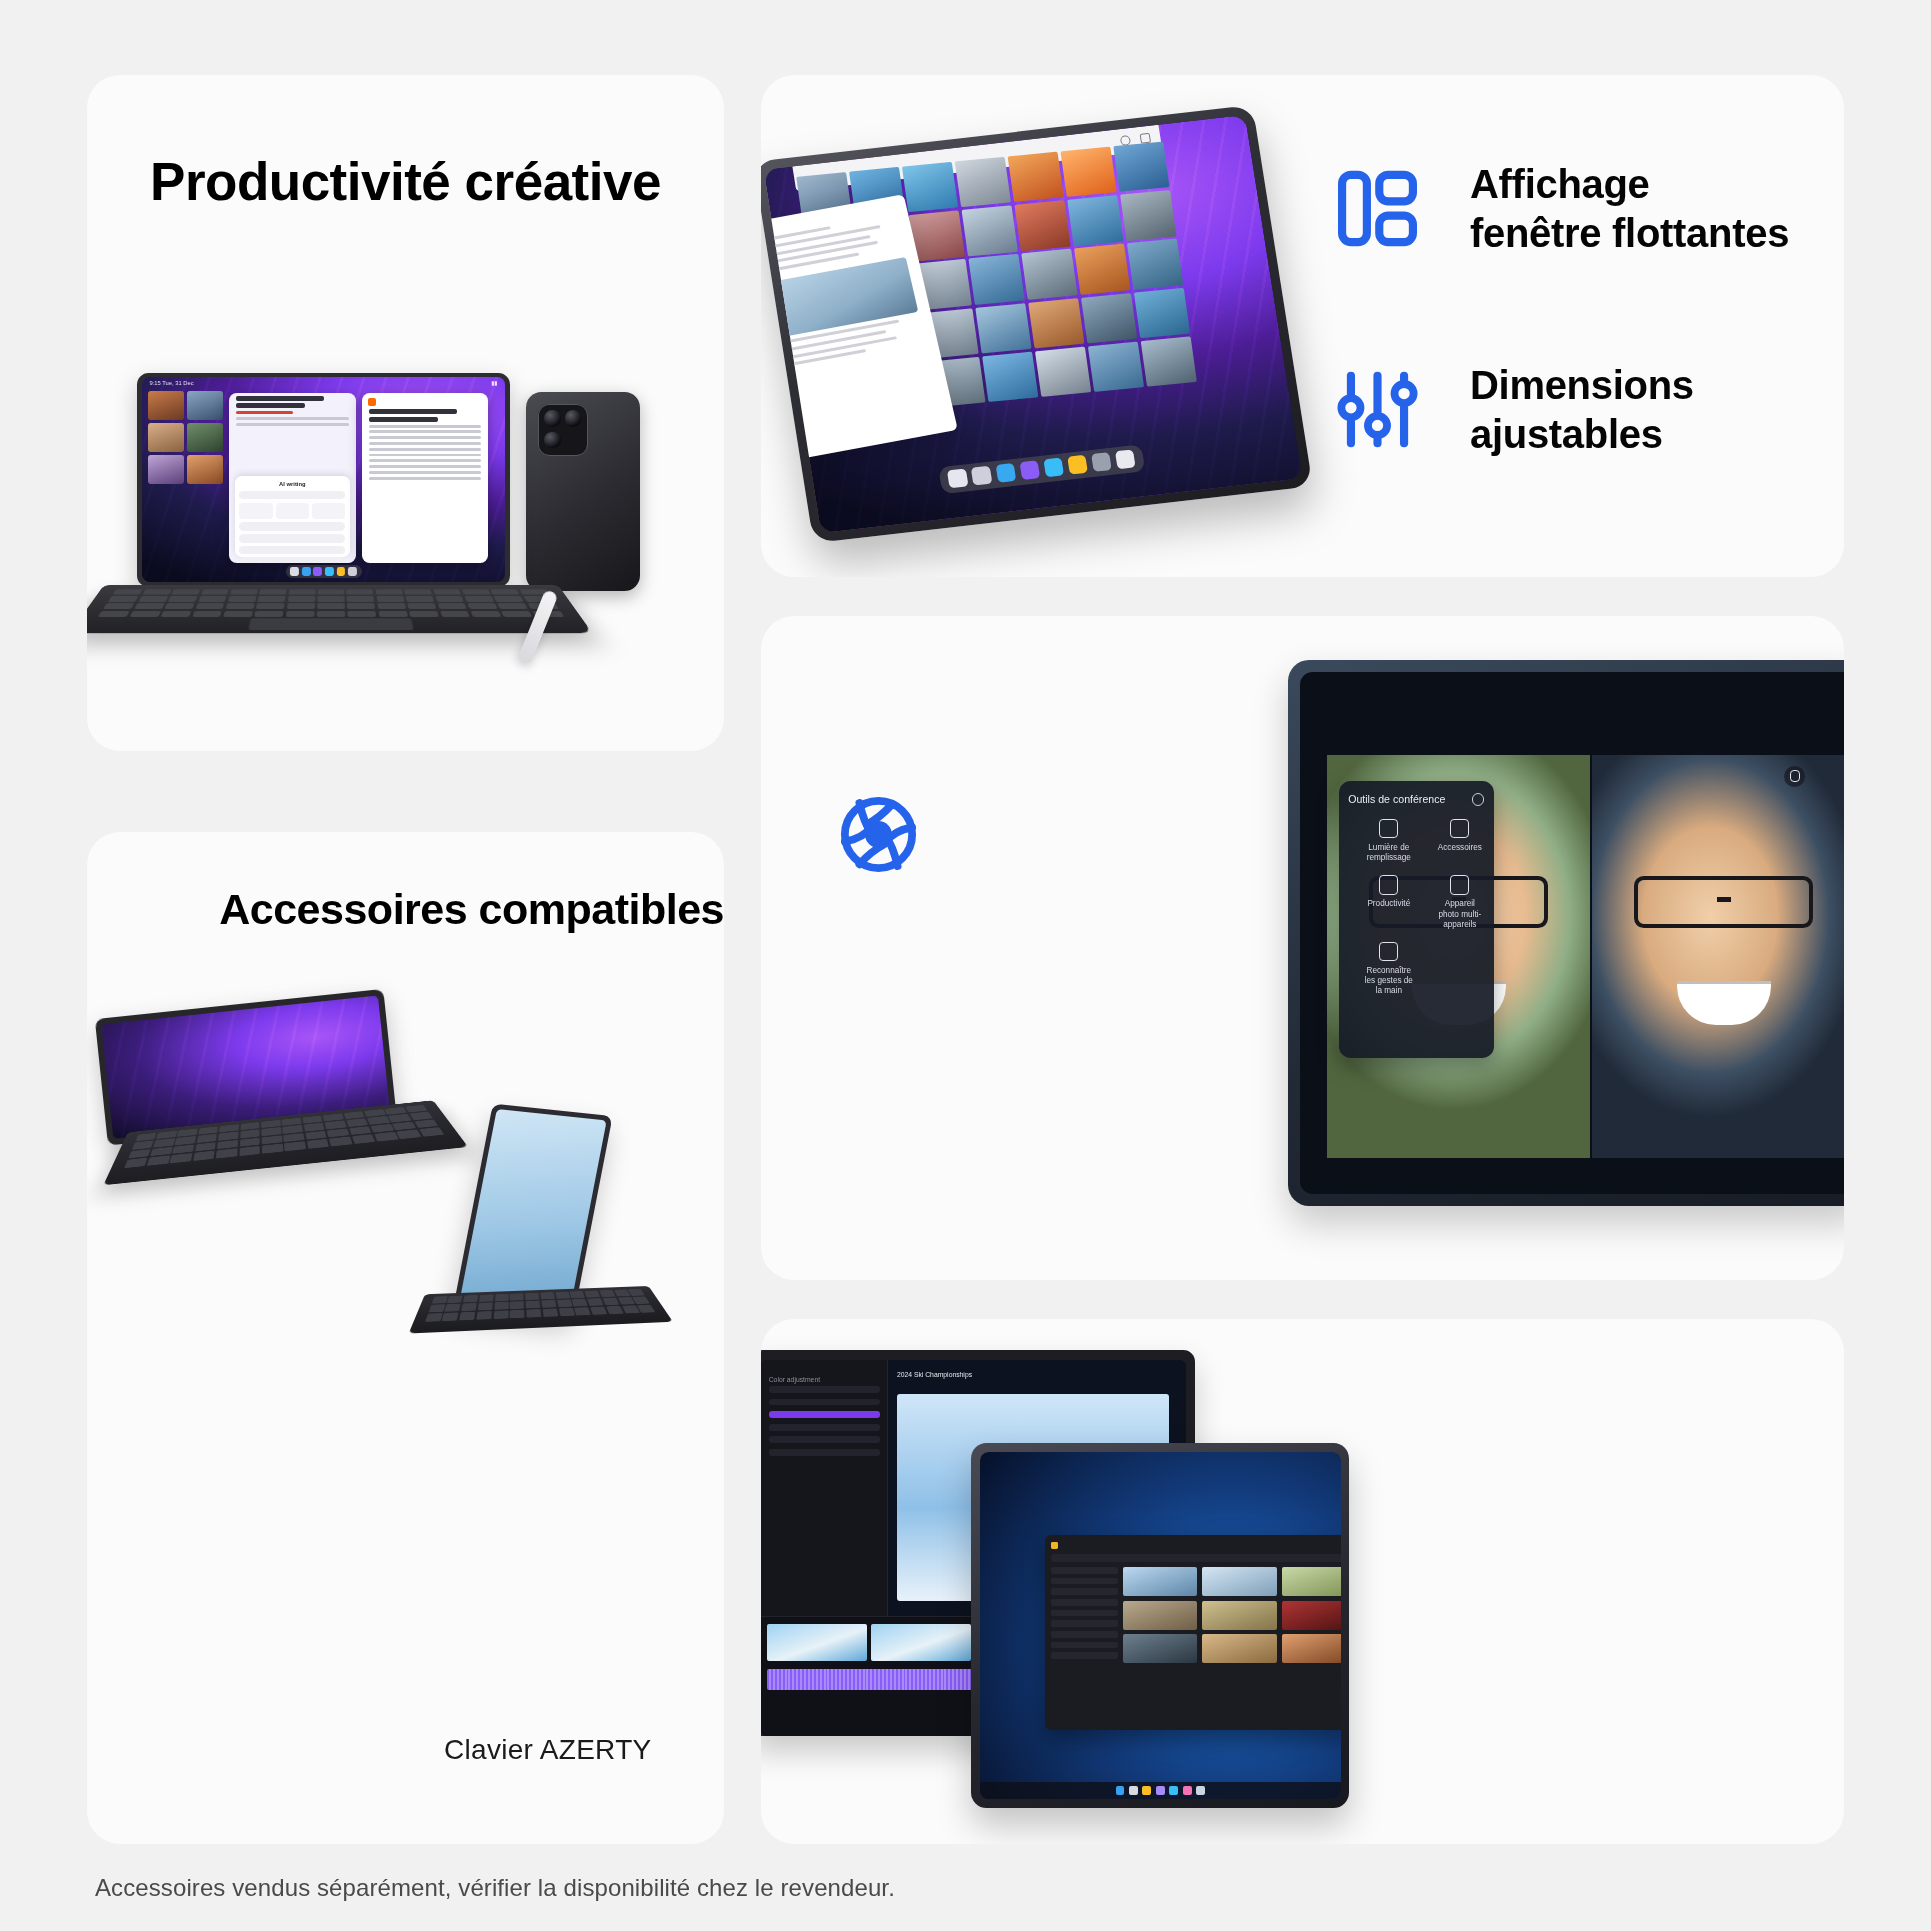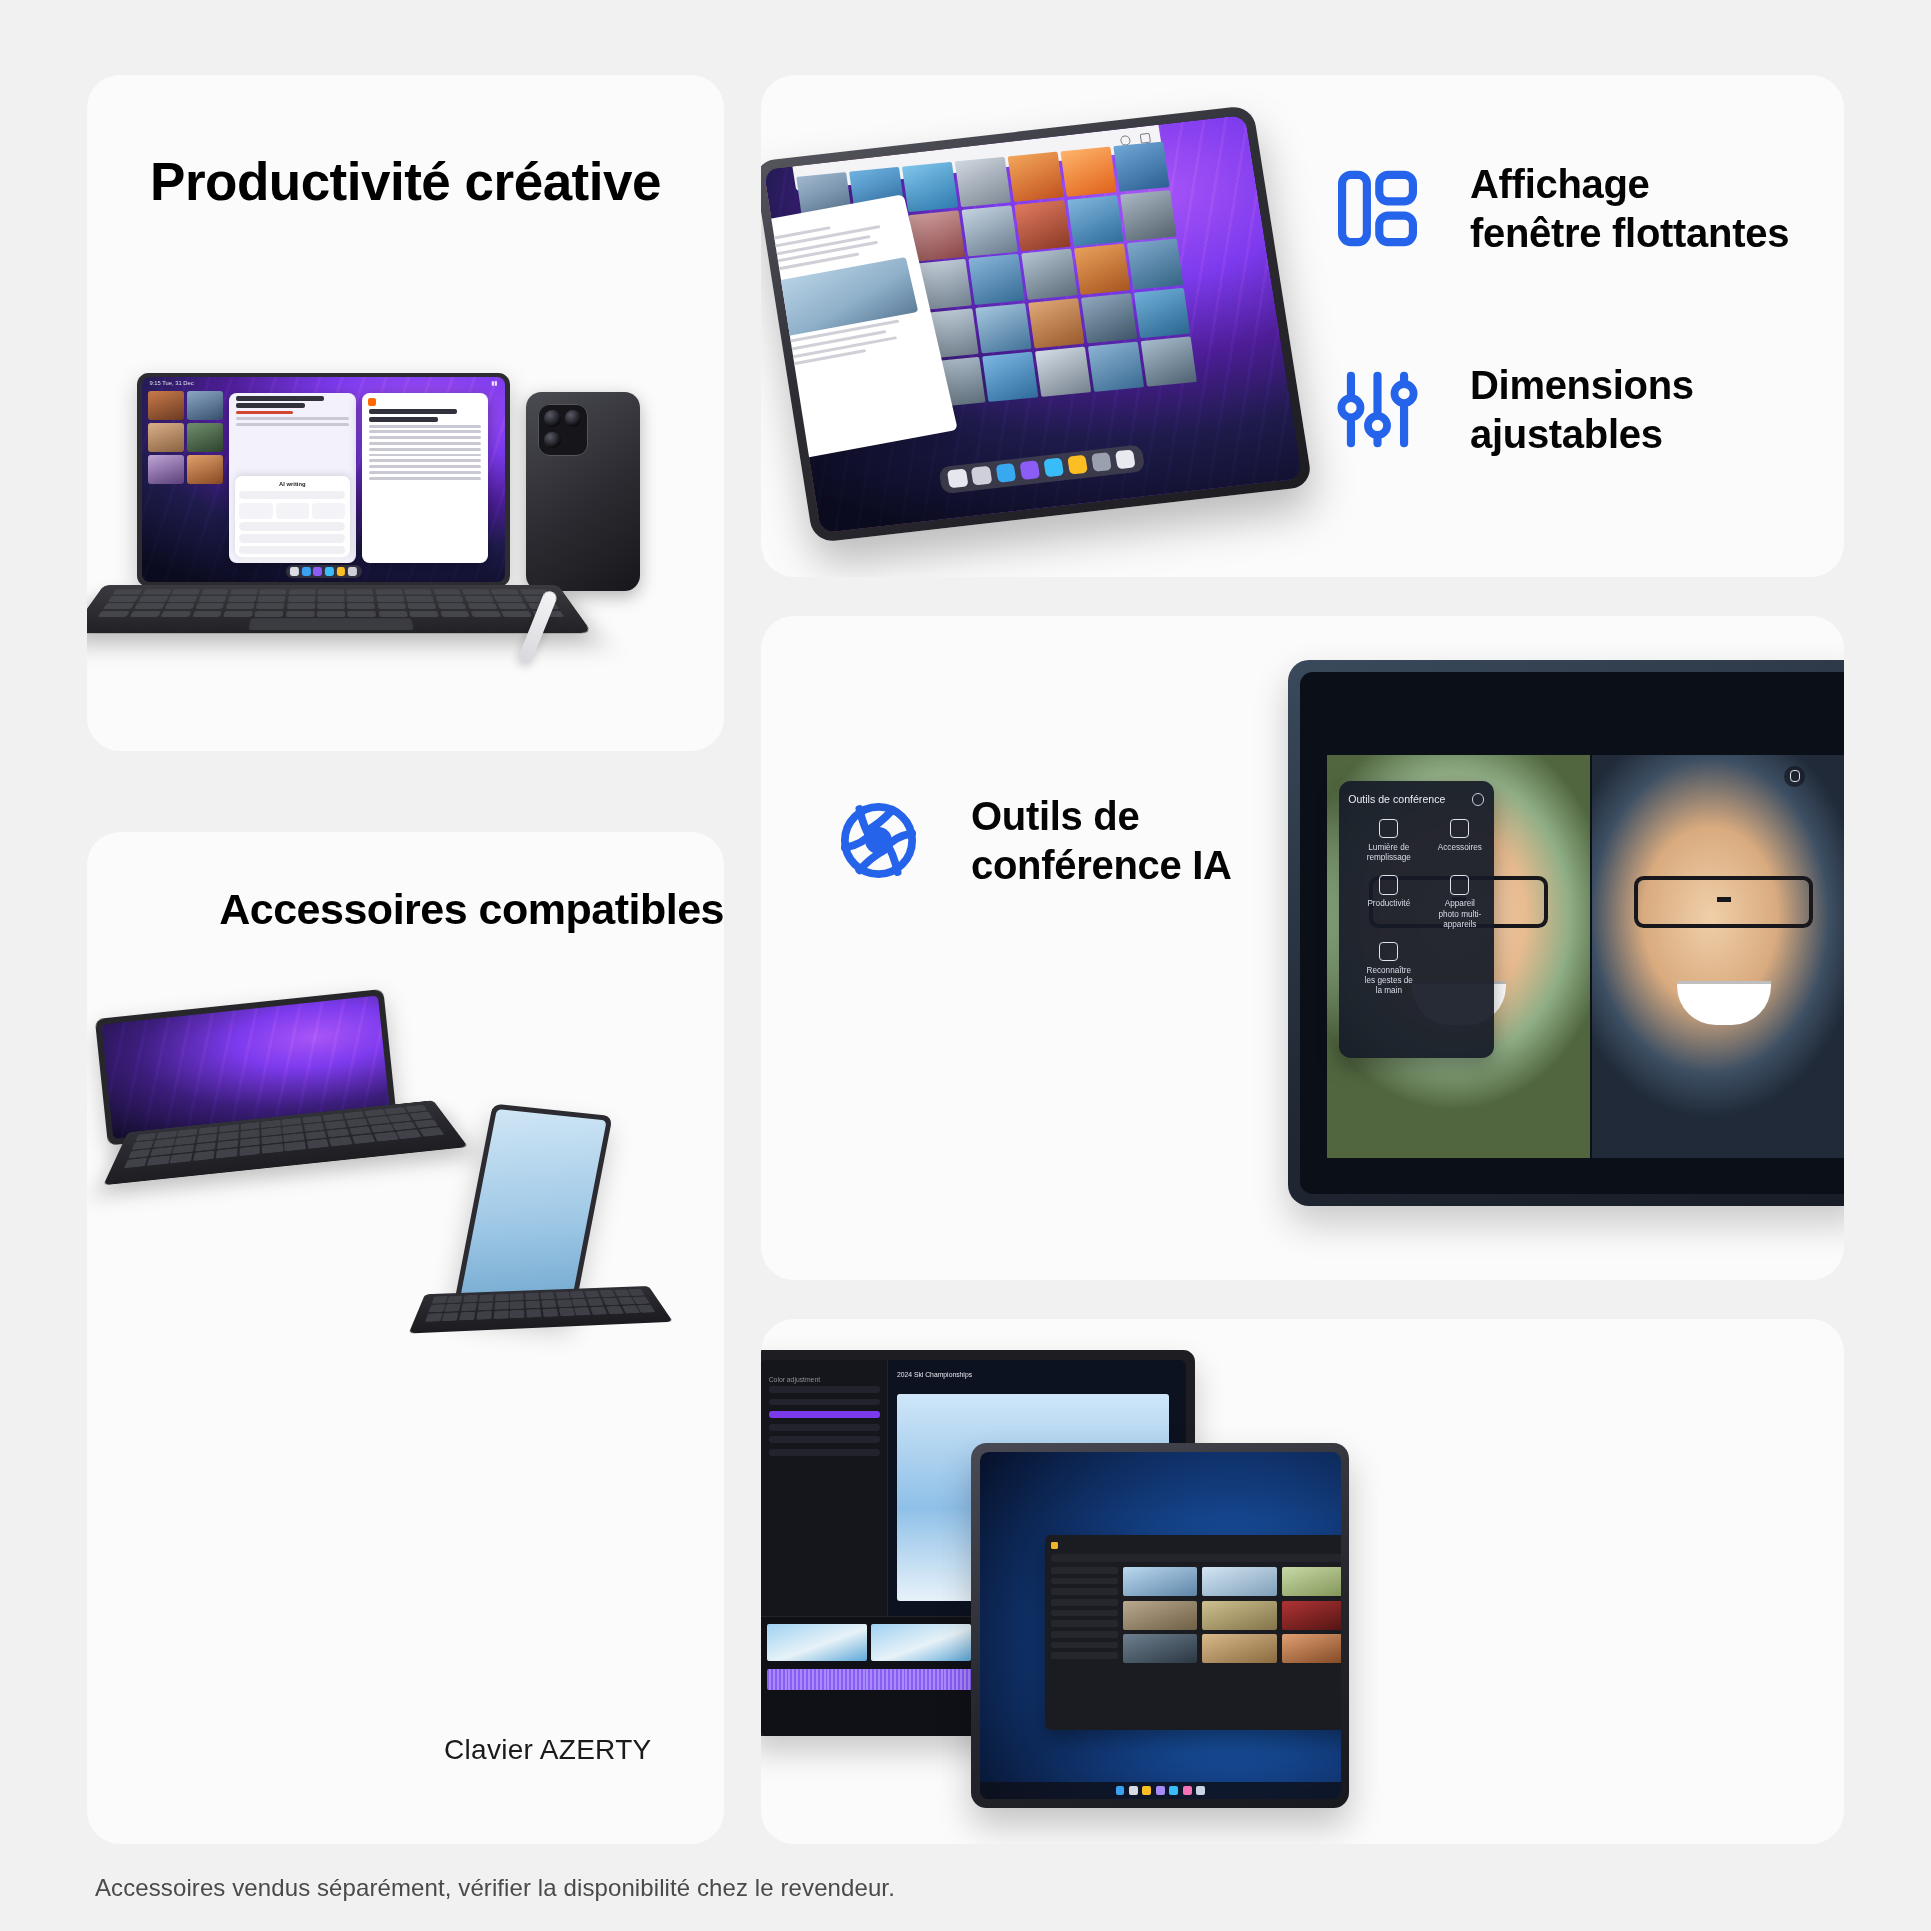--- a/index.html
+++ b/index.html
@@ -820,22 +820,20 @@
         <circle cx="24" cy="24" r="19" stroke="#2563eb" stroke-width="4.4"></circle>
         <circle cx="24" cy="24" r="7.6" fill="#2563eb"></circle>
         <path d="M24 5 A19 19 0 0 1 38 13 L24 24 Z" fill="#2563eb" opacity="0"></path>
         <path d="M31.4 7.2 C27 12 22 16 17.4 18.4" stroke="#2563eb" stroke-width="4.4" stroke-linecap="round"></path>
         <path d="M43 20 C37 21 31 24 27.6 28.8" stroke="#2563eb" stroke-width="4.4" stroke-linecap="round"></path>
         <path d="M34.8 41.8 C33.4 35.8 31.8 29.8 28.4 25.6" stroke="#2563eb" stroke-width="4.4" stroke-linecap="round"></path>
         <path d="M13.2 40.8 C17.6 36 22.6 32 27.2 29.6" stroke="#2563eb" stroke-width="4.4" stroke-linecap="round"></path>
         <path d="M5 28 C11 27 17 24 20.4 19.2" stroke="#2563eb" stroke-width="4.4" stroke-linecap="round"></path>
         <path d="M13.2 6.2 C14.6 12.2 16.2 18.2 19.6 22.4" stroke="#2563eb" stroke-width="4.4" stroke-linecap="round"></path>
       </svg>
-      <div class="feature-label">Outils de
-conférence IA</div>
     </div>
 
 
     <div id="conf-art">
       <div id="conf-tablet">
         <div id="conf-screen">
 
           <div id="conf-video">
             <div id="conf-person-a">
               <div class="face-glasses"></div>

